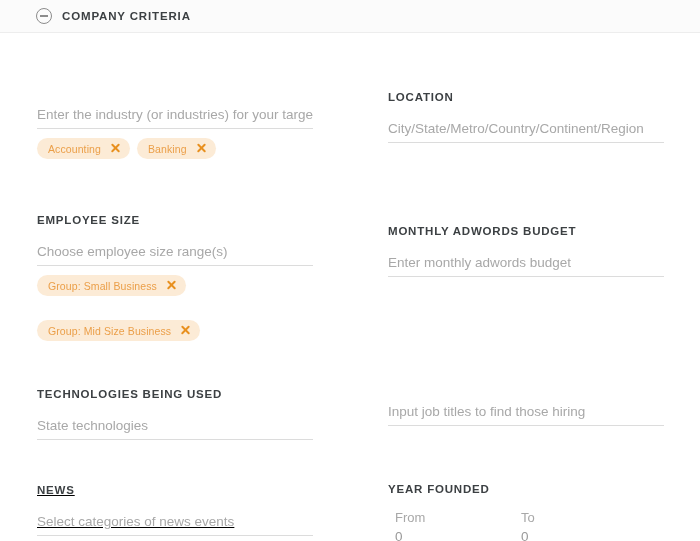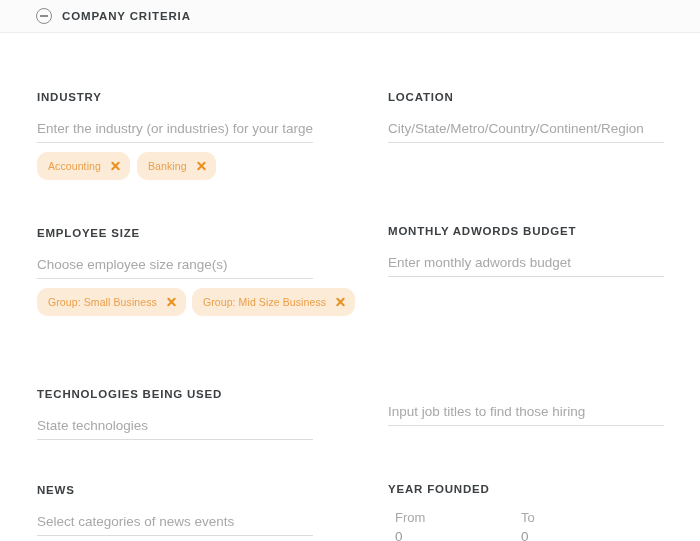--- a/index.html
+++ b/index.html
@@ -108,29 +108,30 @@
   
   .tag-row {
     margin-top: 9px;
     display: flex;
     flex-wrap: wrap;
     gap: 7px;
   }
   .tag-col {
     margin-top: 9px;
     display: flex;
-    gap: 6px;
+    flex-direction: column;
+    gap: 24px;
     align-items: flex-start;
   }
   .tag {
     display: inline-flex;
     align-items: center;
     background: #fcebd6;
     border-radius: 11px;
-    height: 28px;
+    height: 21px;
     padding: 0 9px 0 11px;
     box-sizing: border-box;
   }
   .tag-label {
     font-size: 10.5px;
     color: #eb9f49;
     white-space: nowrap;
     letter-spacing: 0.1px;
   }
   .tag-remove {
@@ -196,37 +197,36 @@
 <div class="panel-header">
   <span class="collapse-icon"></span>
   <span class="panel-title">COMPANY CRITERIA</span>
 </div>
 
 <div class="form-body">
 
   <div class="col col-left">
 
     <div class="field" style="top:57px;">
-      <div class="field-label">INDUSTRY</div>
       <div class="field-input">
         <span class="placeholder">Enter the industry (or industries) for your targeted le</span>
       </div>
       <div class="tag-row">
         <span class="tag">
           <span class="tag-label">Accounting</span>
           <span class="tag-remove"></span>
         </span>
         <span class="tag">
           <span class="tag-label">Banking</span>
           <span class="tag-remove"></span>
         </span>
       </div>
     </div>
 
-    <div class="field" style="top:193px;">
+    <div class="field" style="top:180px;">
       <div class="field-label">EMPLOYEE SIZE</div>
       <div class="field-input">
         <span class="placeholder">Choose employee size range(s)</span>
       </div>
       <div class="tag-col">
         <span class="tag">
           <span class="tag-label">Group: Small Business</span>
           <span class="tag-remove"></span>
         </span>
         <span class="tag">
@@ -236,21 +236,21 @@
       </div>
     </div>
 
     <div class="field" style="top:354px;">
       <div class="field-label">TECHNOLOGIES BEING USED</div>
       <div class="field-input">
         <span class="placeholder">State technologies</span>
       </div>
     </div>
 
-    <div class="field" style="top:450px;">
+    <div class="field" style="top:450px;text-decoration:underline;">
       <div class="field-label">NEWS</div>
       <div class="field-input">
         <span class="placeholder">Select categories of news events</span>
       </div>
     </div>
 
   </div>
 
   <div class="col col-right">
 

